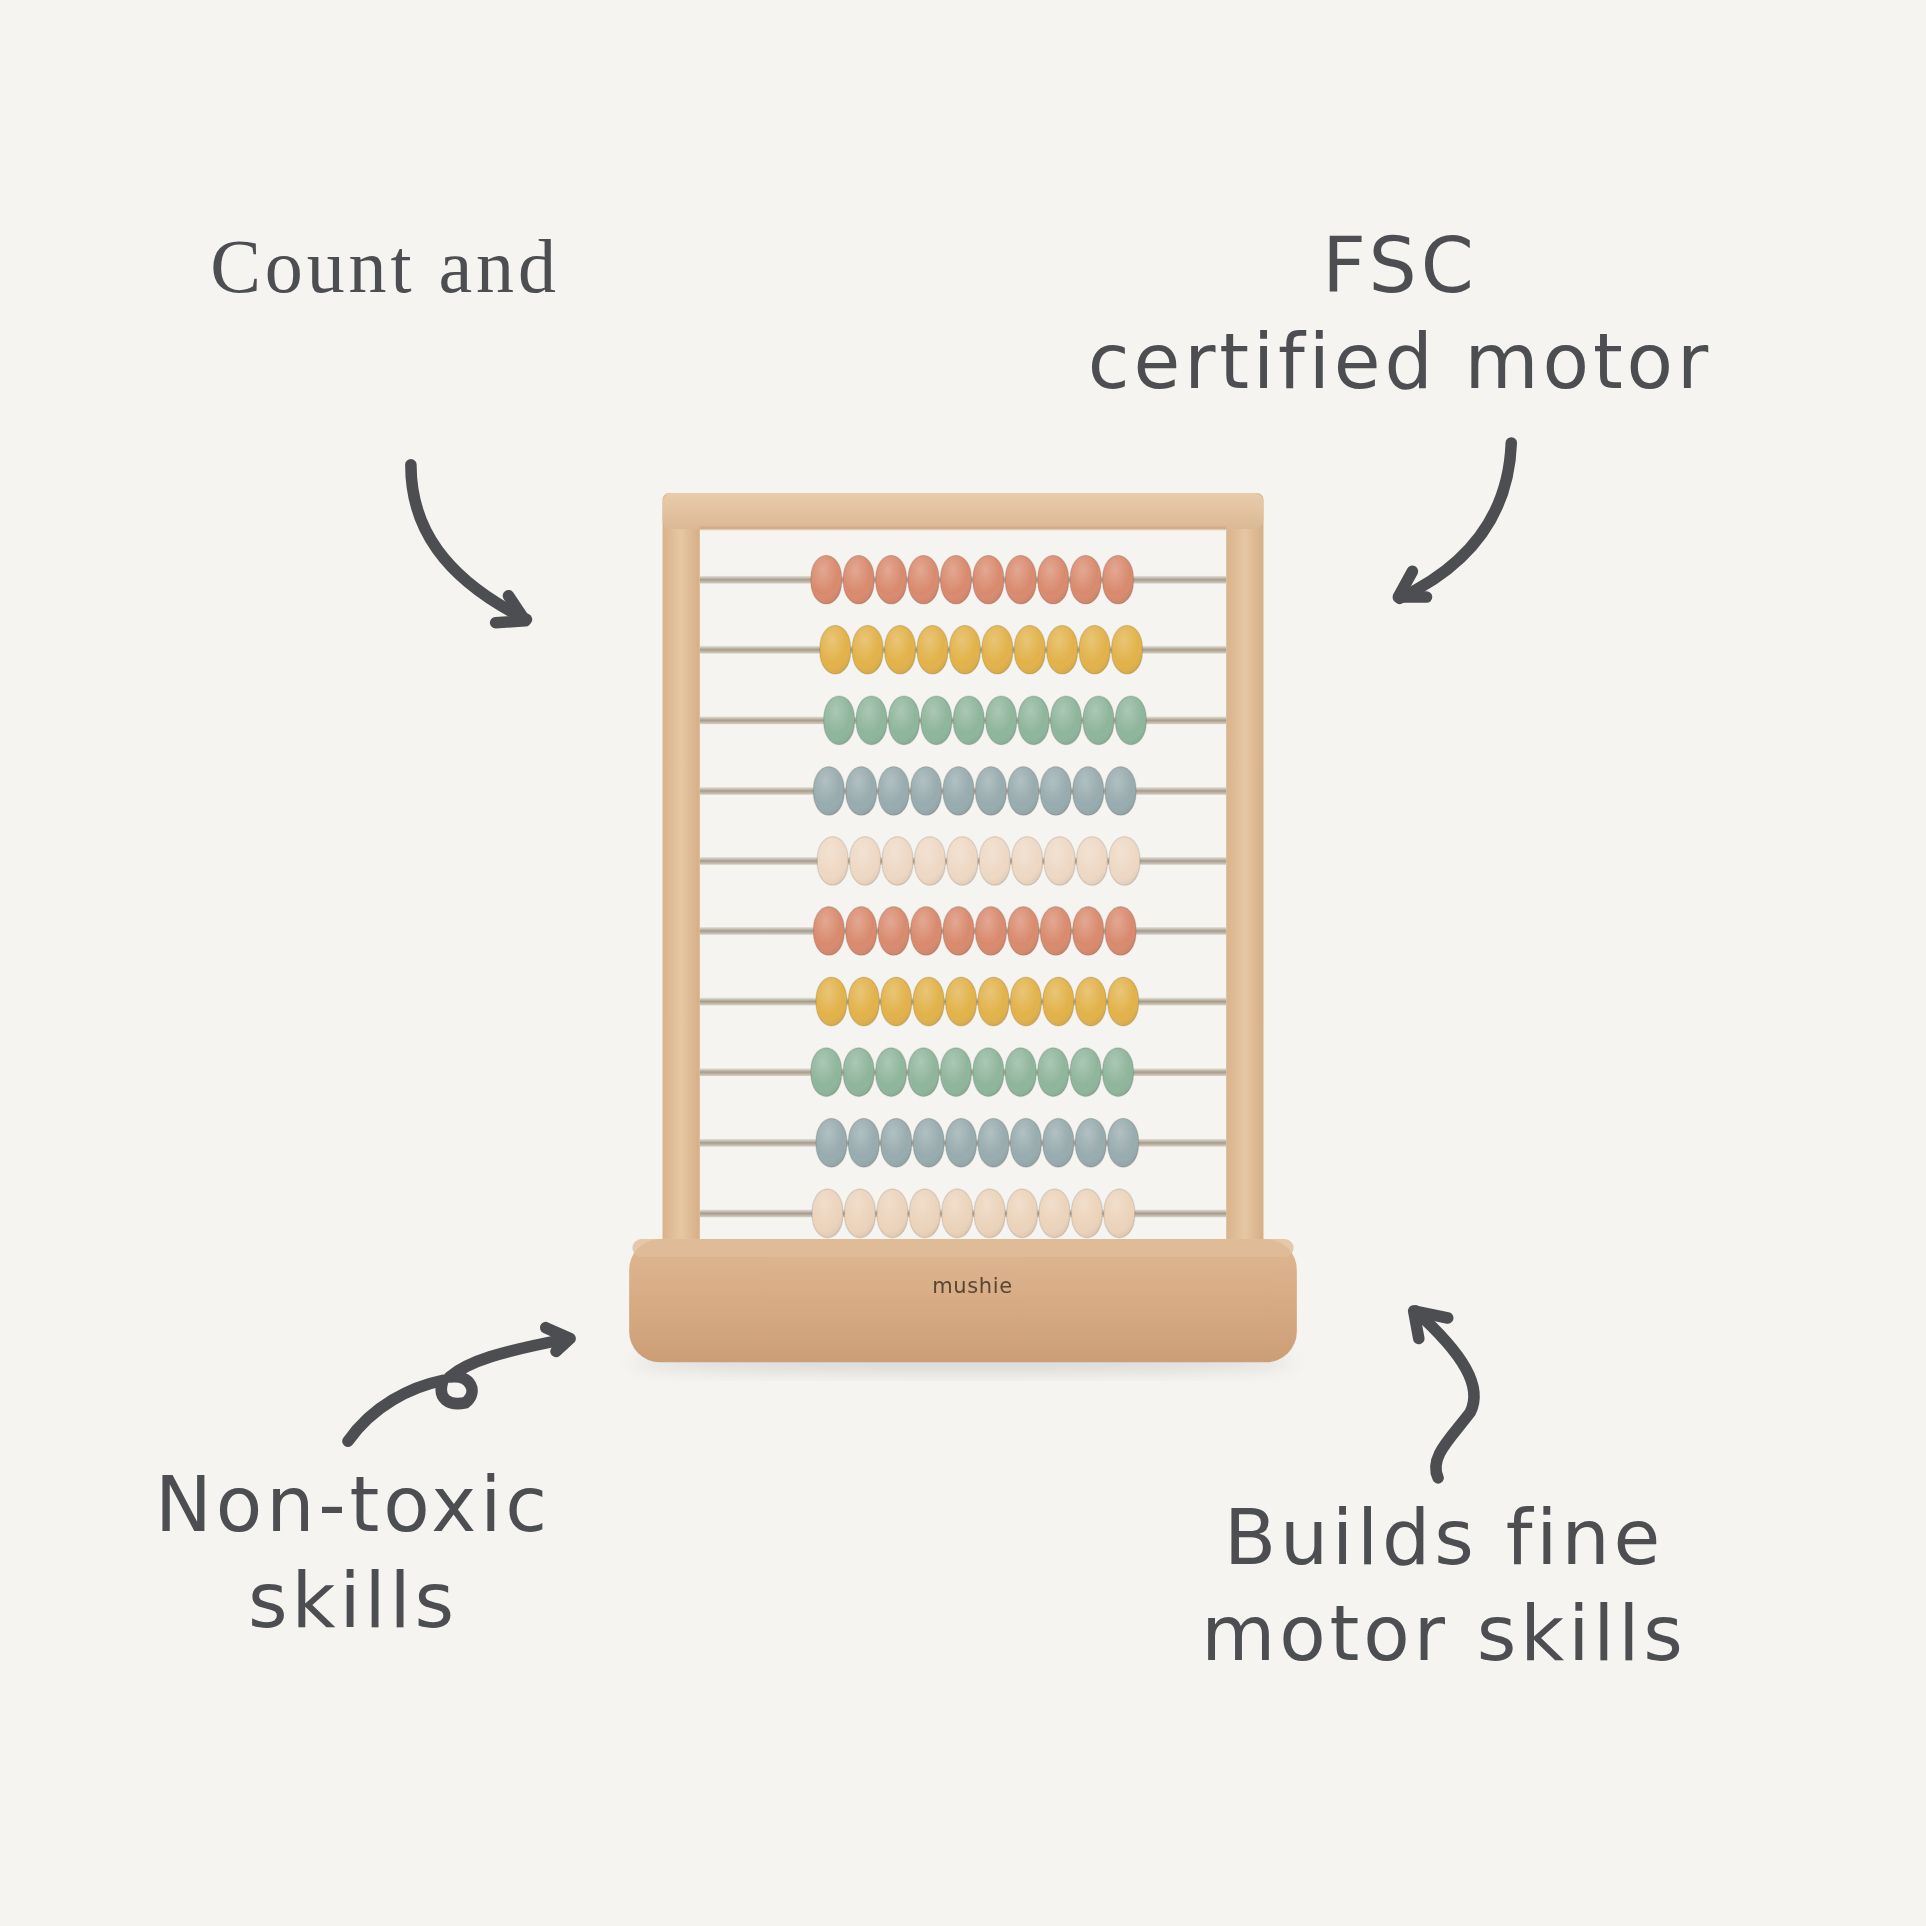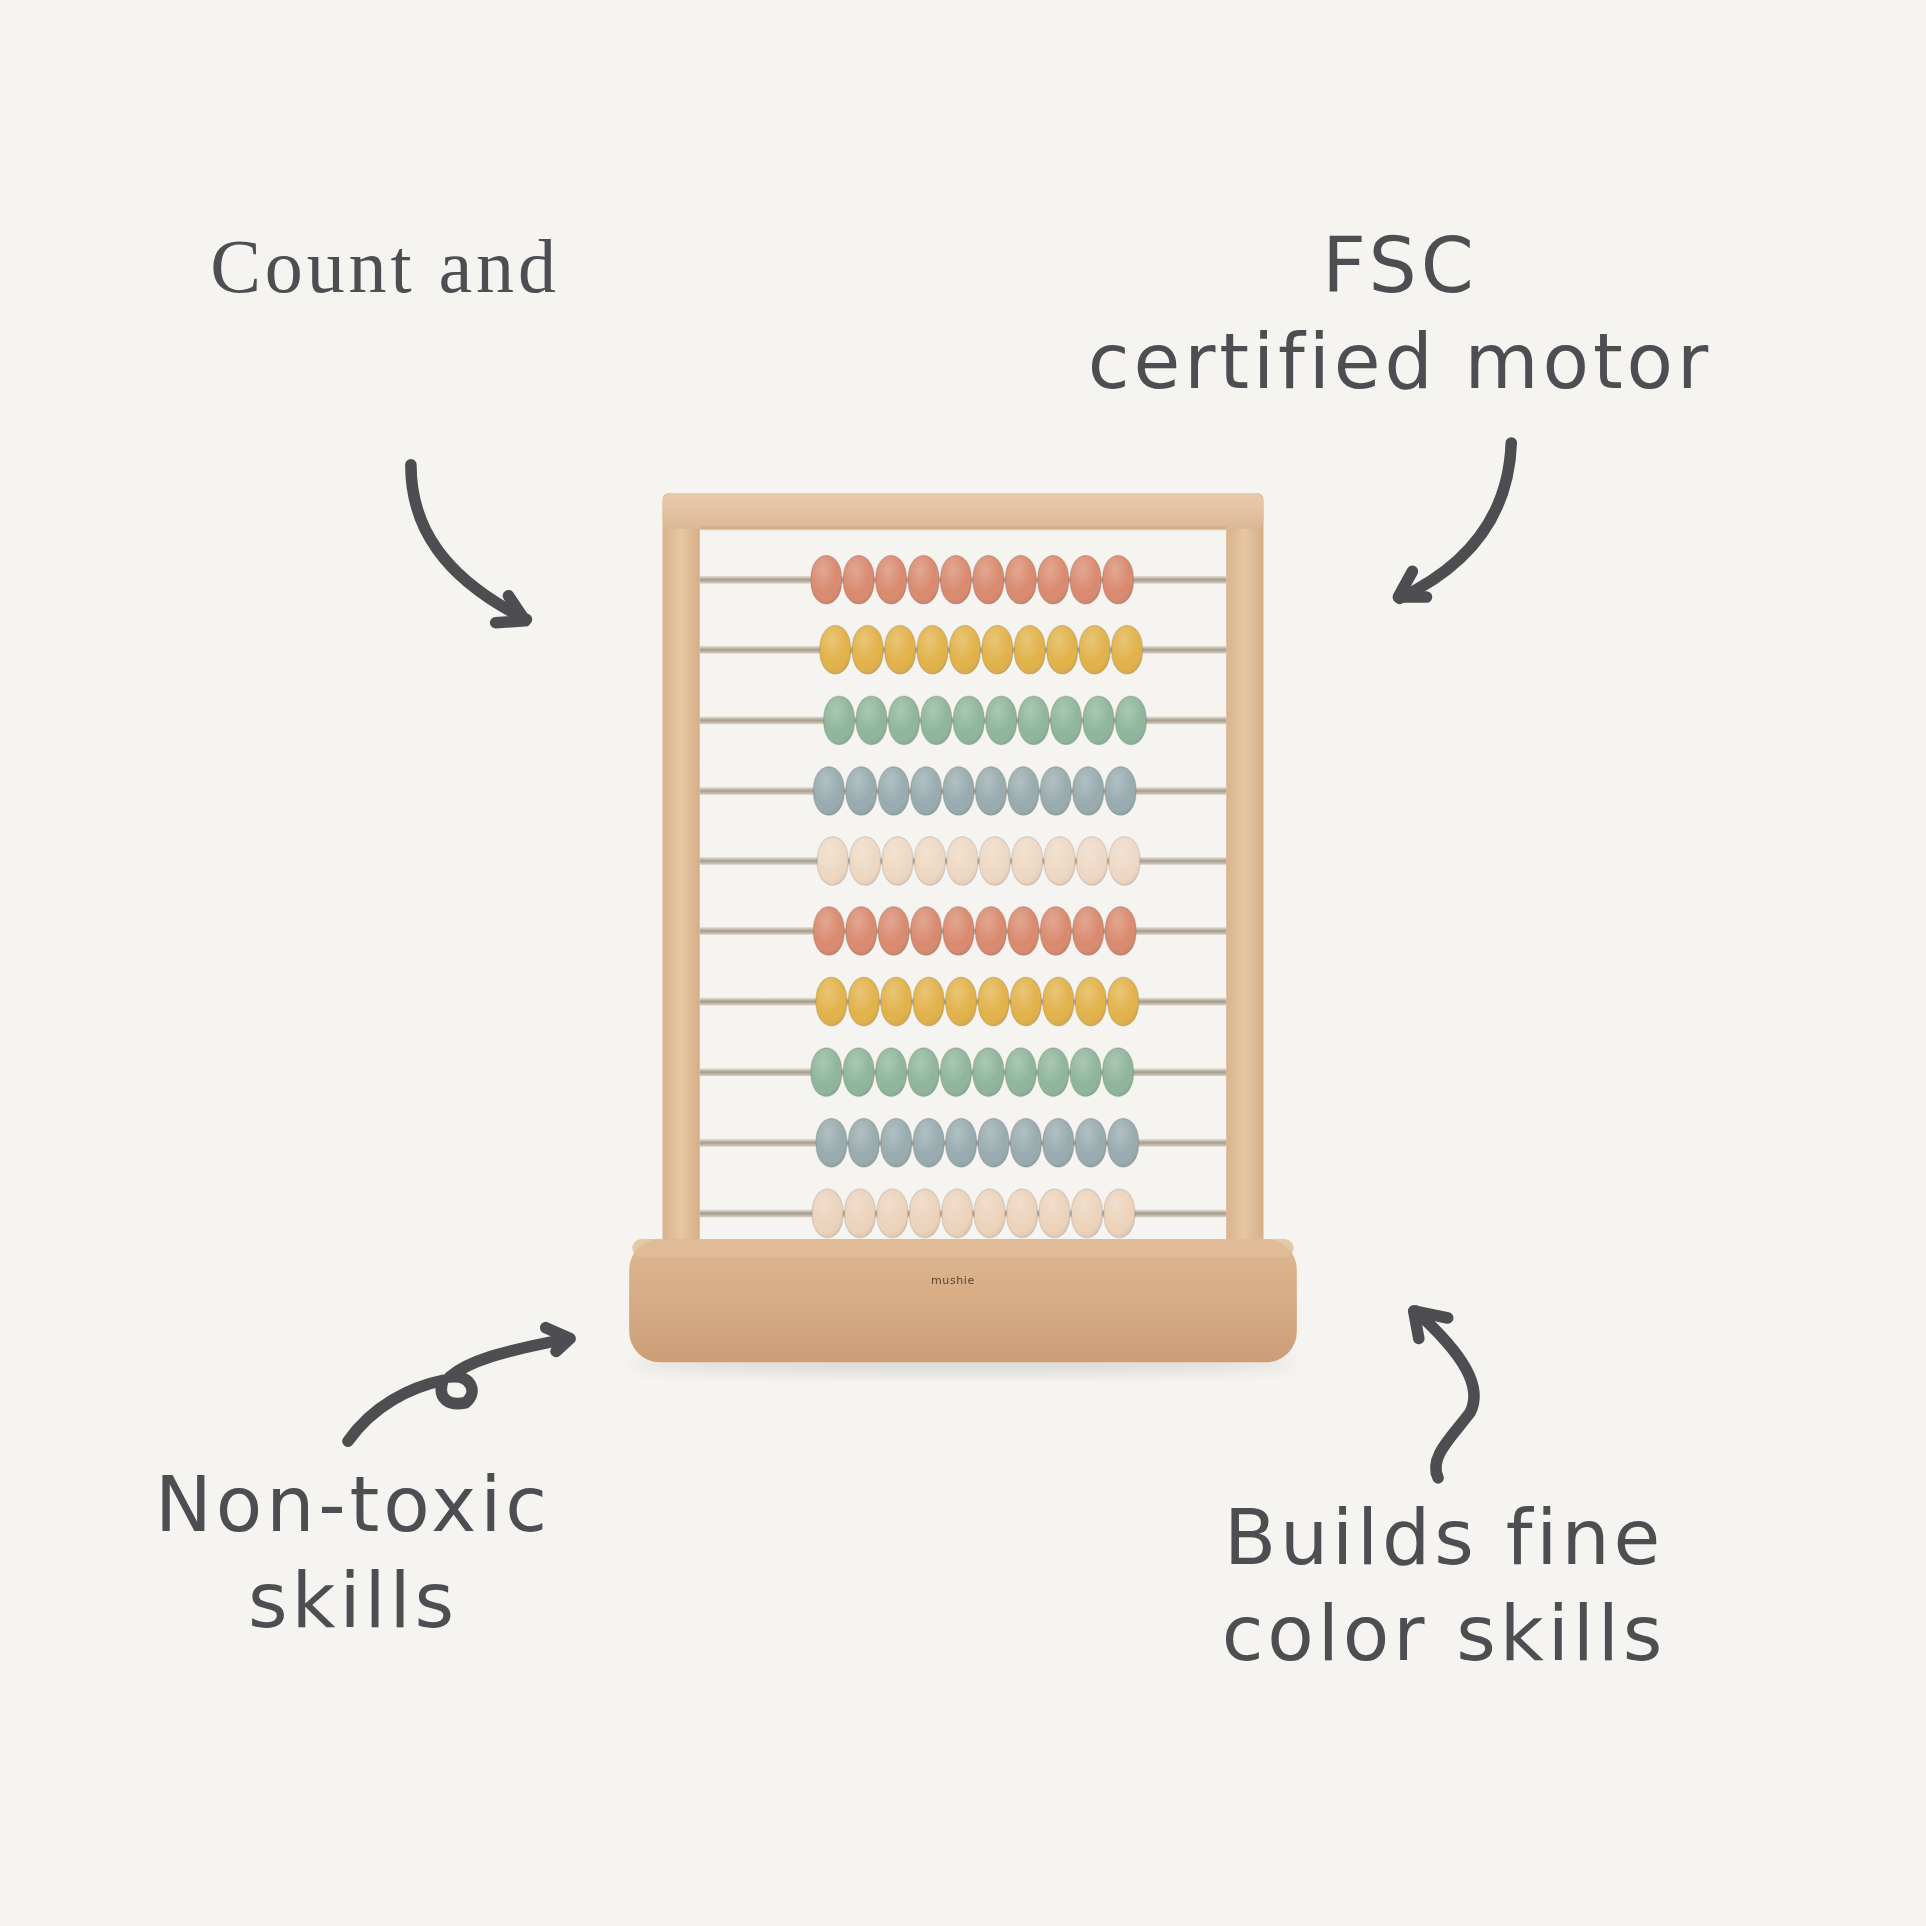--- a/index.html
+++ b/index.html
@@ -20,21 +20,21 @@
     font-weight: normal;
   }
   .callout span { display: block; white-space: nowrap; }
   #callout-tl { left: 96px; top: 218px; width: 578px; font-family: Liberation Serif, serif; }
   #callout-tr { left: 1079px; top: 218px; width: 642px; }
   #callout-bl { left: 109px; top: 1457px; width: 488px; }
   #callout-br { left: 1181px; top: 1490px; width: 526px; }
   svg.abacus { position: absolute; left: 0; top: 0; }
   .brand {
     position: absolute; left: 931px; top: 1274px; width: 83px;
-    font-size: 11px; color: #5a4535;
+    text-align: center; font-size: 21px; color: #5a4535;
     letter-spacing: 0.6px;
   }
 </style>
 </head>
 <body>
 
 <svg class="abacus" width="1926" height="1926" viewBox="0 0 3000 3000">
   <defs>
     <linearGradient id="woodV" x1="0" y1="0" x2="1" y2="0">
       <stop offset="0" stop-color="#d9b38c"></stop>
@@ -326,15 +326,15 @@
 <div class="callout" id="callout-tr">
   <span>FSC</span>
   <span>certified motor</span>
 </div>
 <div class="callout" id="callout-bl">
   <span>Non-toxic</span>
   <span>skills</span>
 </div>
 <div class="callout" id="callout-br">
   <span>Builds fine</span>
-  <span>color skills</span>
+  <span>motor skills</span>
 </div>
 
 
 </body></html>

